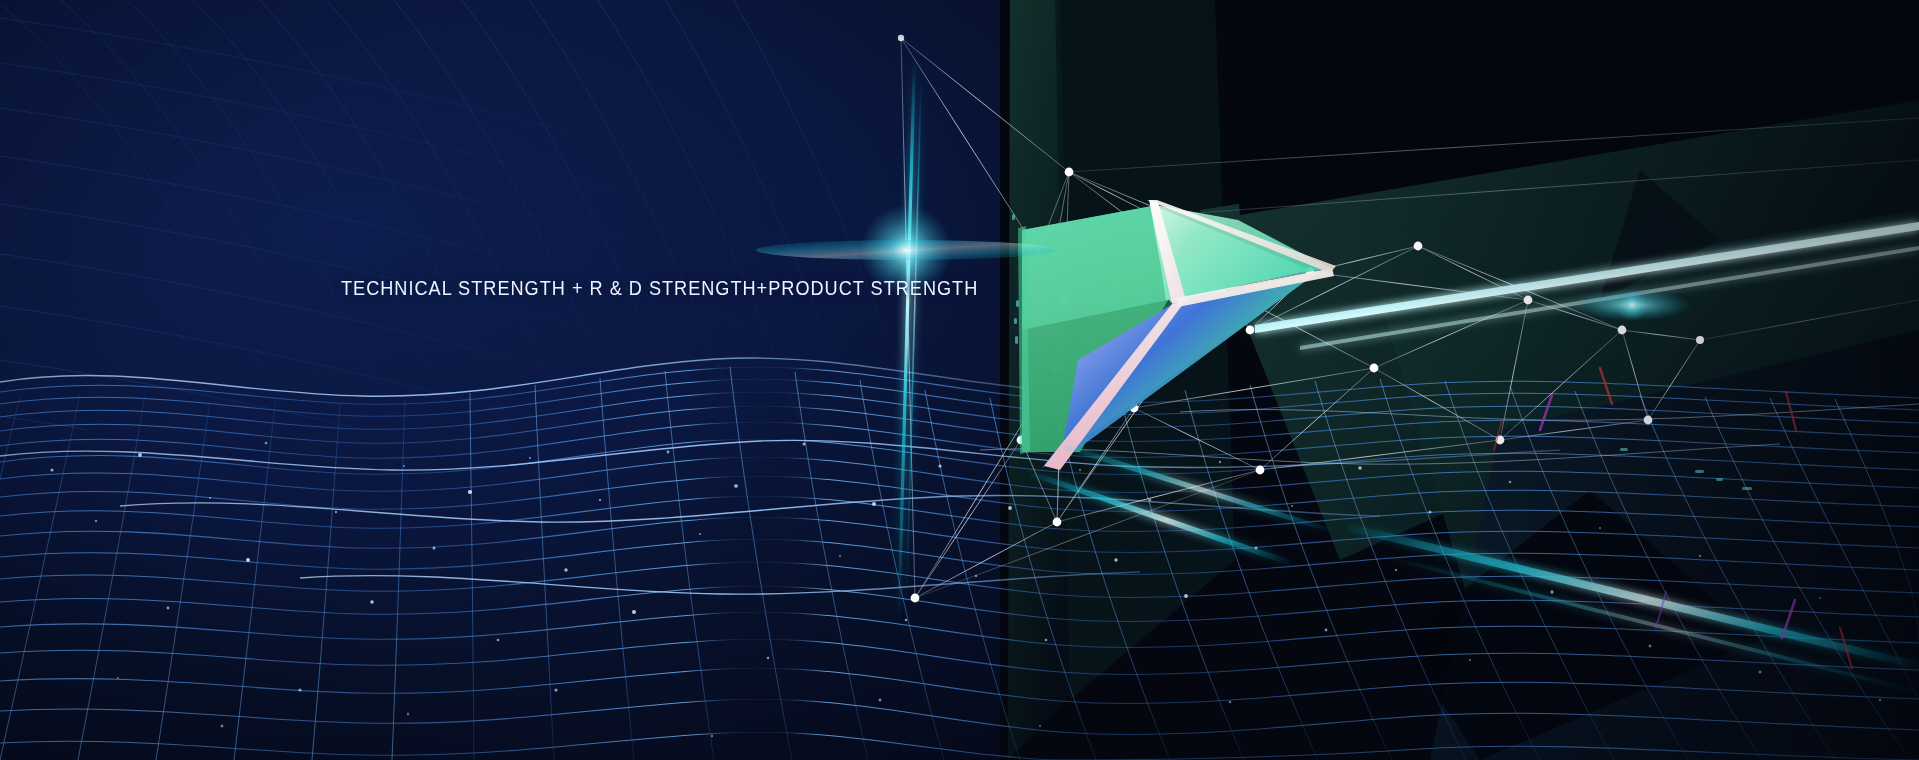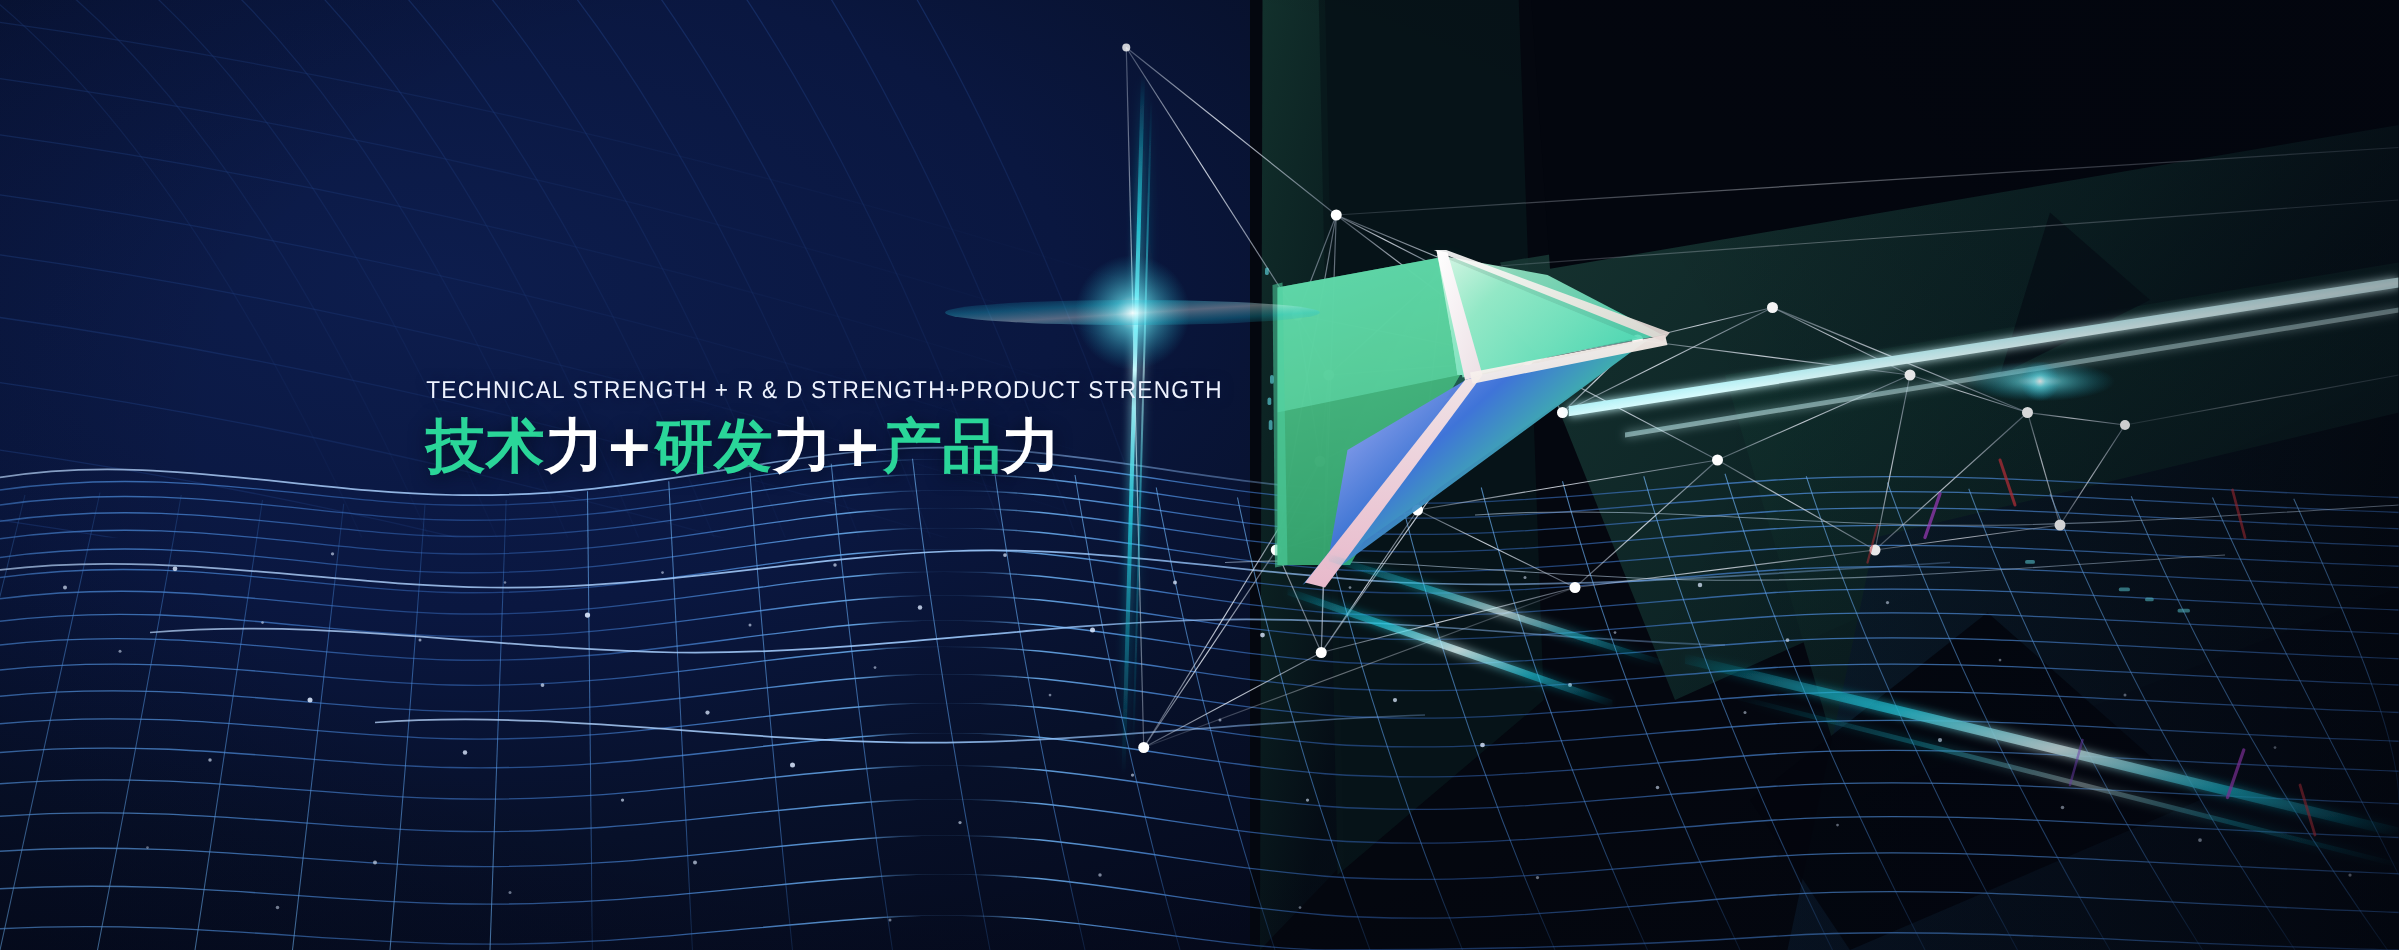--- a/index.html
+++ b/index.html
@@ -10,21 +10,20 @@
       radial-gradient(1200px 620px at 18% 30%, #0d1d4d 0%, #0a1740 42%, #071029 72%, #050a1c 100%),
       linear-gradient(100deg,#0b1a45 0%,#0a1740 35%,#060d22 62%,#03060f 100%);
   }
   .lay{position:absolute;inset:0;pointer-events:none;}
   .lay svg{display:block;width:100%;height:100%;}
 
   
   #textblock{
     position:absolute;left:341px;top:277px;width:700px;
     z-index:40;
-    margin-top:24px;
   }
   #eyebrow{
     color:#eef3ff;font-size:19.5px;letter-spacing:.055em;
     font-weight:400;white-space:nowrap;
     font-family:"Liberation Sans", sans-serif;
     transform:scaleX(.93);transform-origin:left center;
     text-shadow:0 0 10px rgba(10,24,64,.9);
   }
   #headline{
     margin-top:9px;white-space:nowrap;
@@ -516,18 +515,15 @@
         <rect x="1015" y="336" width="3" height="8" rx="1.5"></rect>
         <rect x="1012" y="214" width="3" height="6" rx="1.5"></rect>
       </g>
     </svg>
   </div>
 
   <div class="lay" style="background:radial-gradient(1500px 900px at 40% 45%, rgba(0,0,0,0) 40%, rgba(2,5,14,.55) 100%);"></div>
 
   <div id="textblock">
     <div id="eyebrow">TECHNICAL STRENGTH + R &amp; D STRENGTH+PRODUCT STRENGTH</div>
-    <div id="headline">
-      <span class="cg">技术</span><span class="cw">力+</span><span class="cg">研发</span><span class="cw">力+</span><span class="cg">产品</span><span class="cw">力</span>
-    </div>
   </div>
 
 </div>
 
 </body></html>

